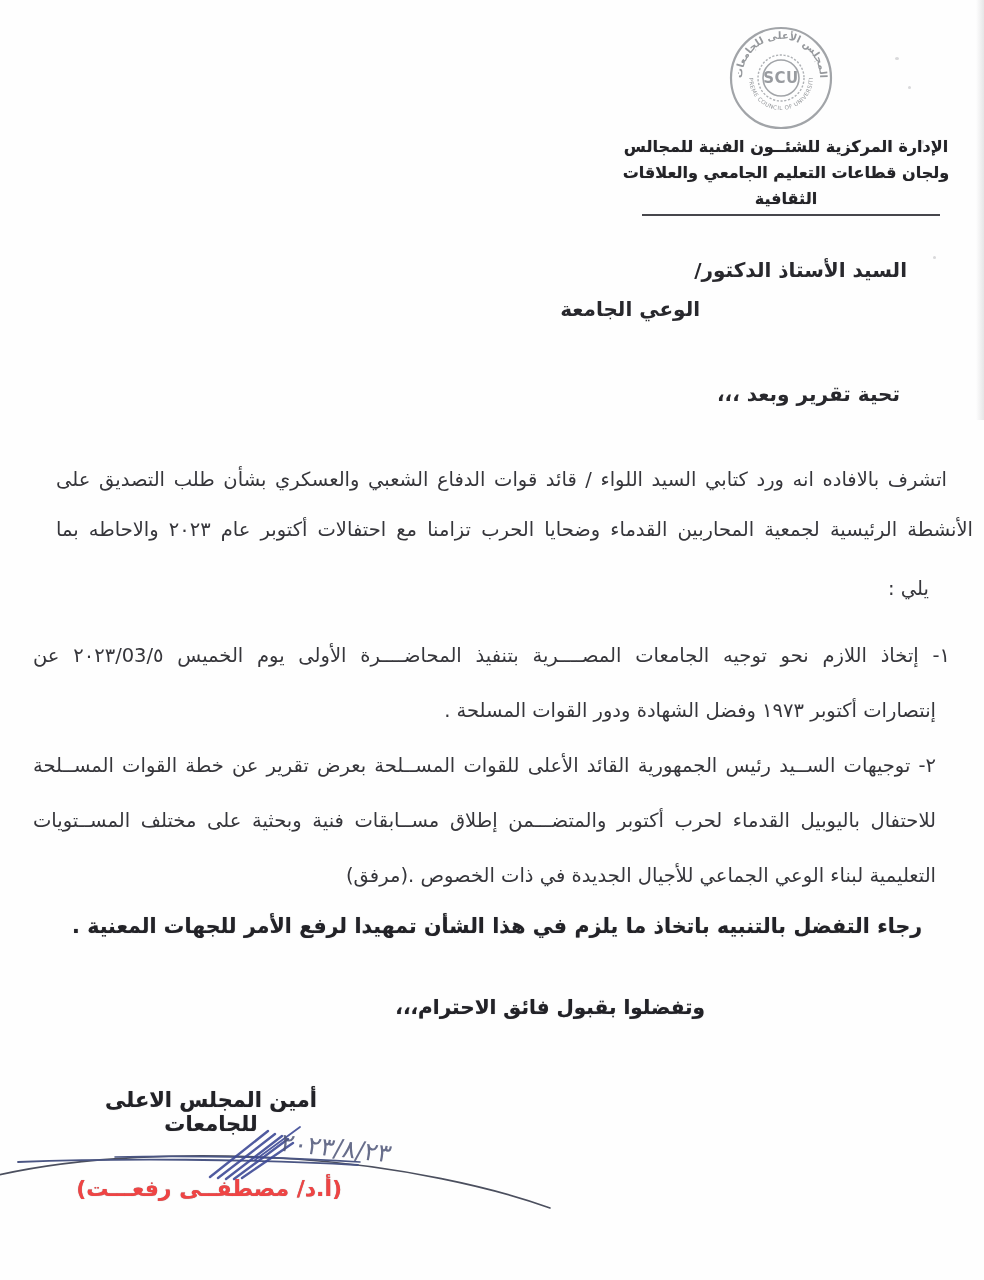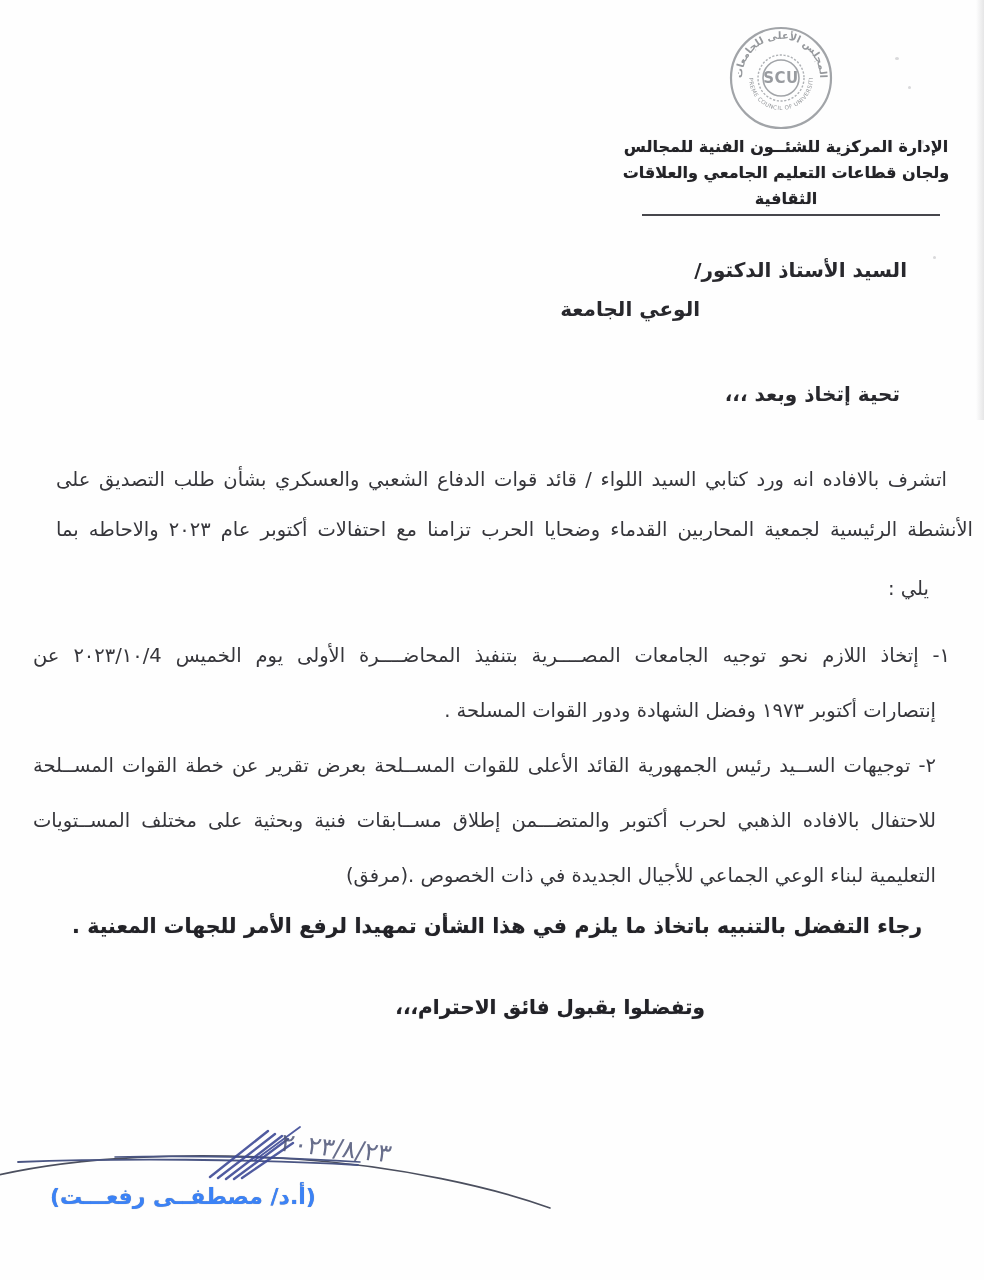--- a/index.html
+++ b/index.html
@@ -64,23 +64,23 @@
   .regards{
     left:375px;top:995px;width:330px;text-align:right;
     font-weight:bold;font-size:20px;color:#222227;
     text-shadow:0 0 .7px rgba(30,30,35,.5);
   }
 
   
   .sig-title{left:58px;top:1088px;width:306px;text-align:center;
     font-weight:bold;font-size:21px;color:#222227;
     text-shadow:0 0 .7px rgba(30,30,35,.5);}
-  .sig-name{left:50px;top:1176px;width:292px;text-align:left;
-    font-weight:bold;font-size:22px;color:#3b82f6;
-    text-shadow:0 0 .7px rgba(30,30,35,.5);margin-top:8px;}
+  .sig-name{left:50px;top:1176px;width:292px;text-align:right;
+    font-weight:bold;font-size:22px;color:#ef4444;
+    text-shadow:0 0 .7px rgba(30,30,35,.5);}
   .sig-svg{position:absolute;left:0;top:1118px;width:580px;height:100px;}
   .sig-date{
     left:284px;top:1128px;width:160px;
     direction:ltr;
     font-size:25px;font-weight:400;color:#4e5578;
     letter-spacing:2.5px;
     transform:rotate(6deg) skewX(-6deg);
     transform-origin:left top;
     opacity:.85;
   }
@@ -110,39 +110,40 @@
 
   <div class="abs letterhead rtl">
     <span class="line">الإدارة المركزية للشئــون الفنية للمجالس</span>
     <span class="line">ولجان قطاعات التعليم الجامعي والعلاقات الثقافية</span>
   </div>
   <div class="abs lh-divider"></div>
 
   <div class="abs addr1 rtl">السيد الأستاذ الدكتور/</div>
   <div class="abs addr2 rtl">الوعي الجامعة</div>
 
-  <div class="abs greeting rtl">تحية إتخاذ وبعد ،،،</div>
+  <div class="abs greeting rtl">تحية تقرير وبعد ،،،</div>
 
   <div class="abs para rtl">
     <span class="line just indent-first">اتشرف بالافاده انه ورد كتابي السيد اللواء / قائد قوات الدفاع الشعبي والعسكري بشأن طلب التصديق على</span>
     <span class="line just">الأنشطة الرئيسية لجمعية المحاربين القدماء وضحايا الحرب تزامنا مع احتفالات أكتوبر عام ٢٠٢٣ والاحاطه بما</span>
     <span class="line r indent-yali yali">يلي :</span>
   </div>
 
   <div class="abs items rtl">
-    <span class="line just">١- إتخاذ اللازم نحو توجيه الجامعات المصــــرية بتنفيذ المحاضــــرة الأولى يوم الخميس ٢٠٢٣/١٠/4 عن</span>
+    <span class="line just">١- إتخاذ اللازم نحو توجيه الجامعات المصــــرية بتنفيذ المحاضــــرة الأولى يوم الخميس ٢٠٢٣/03/٥ عن</span>
     <span class="line r indent-cont">إنتصارات أكتوبر ١٩٧٣ وفضل الشهادة ودور القوات المسلحة .</span>
     <span class="line just indent-cont">٢- توجيهات الســيد رئيس الجمهورية القائد الأعلى للقوات المســلحة بعرض تقرير عن خطة القوات المســلحة</span>
-    <span class="line just indent-cont">للاحتفال بالافاده الذهبي لحرب أكتوبر والمتضـــمن إطلاق مســابقات فنية وبحثية على مختلف المســتويات</span>
+    <span class="line just indent-cont">للاحتفال باليوبيل القدماء لحرب أكتوبر والمتضـــمن إطلاق مســابقات فنية وبحثية على مختلف المســتويات</span>
     <span class="line r indent-cont">التعليمية لبناء الوعي الجماعي للأجيال الجديدة في ذات الخصوص .(مرفق)</span>
   </div>
 
   <div class="abs closing rtl">رجاء التفضل بالتنبيه باتخاذ ما يلزم في هذا الشأن تمهيدا لرفع الأمر للجهات المعنية .</div>
   <div class="abs regards rtl">وتفضلوا بقبول فائق الاحترام،،،</div>
 
+  <div class="abs sig-title rtl">أمين المجلس الاعلى للجامعات</div>
 
   <svg class="sig-svg" viewBox="0 0 580 100" xmlns="http://www.w3.org/2000/svg">
 
     <path d="M -6 58 C 80 38 190 34 295 41 C 400 48 495 70 550 90" fill="none" stroke="#4b4f5e" stroke-width="1.6" stroke-linecap="round"></path>
 
     <path d="M 18 44 C 120 40 250 41 358 47" fill="none" stroke="#4a5583" stroke-width="1.8" stroke-linecap="round"></path>
     <path d="M 115 39 C 200 37 300 40 360 44" fill="none" stroke="#4a5583" stroke-width="1.6" stroke-linecap="round"></path>
 
     <g stroke="#3e4a96" stroke-width="2.4" stroke-linecap="round" opacity=".9">
       <path d="M 210 59 L 268 13" fill="none"></path>

